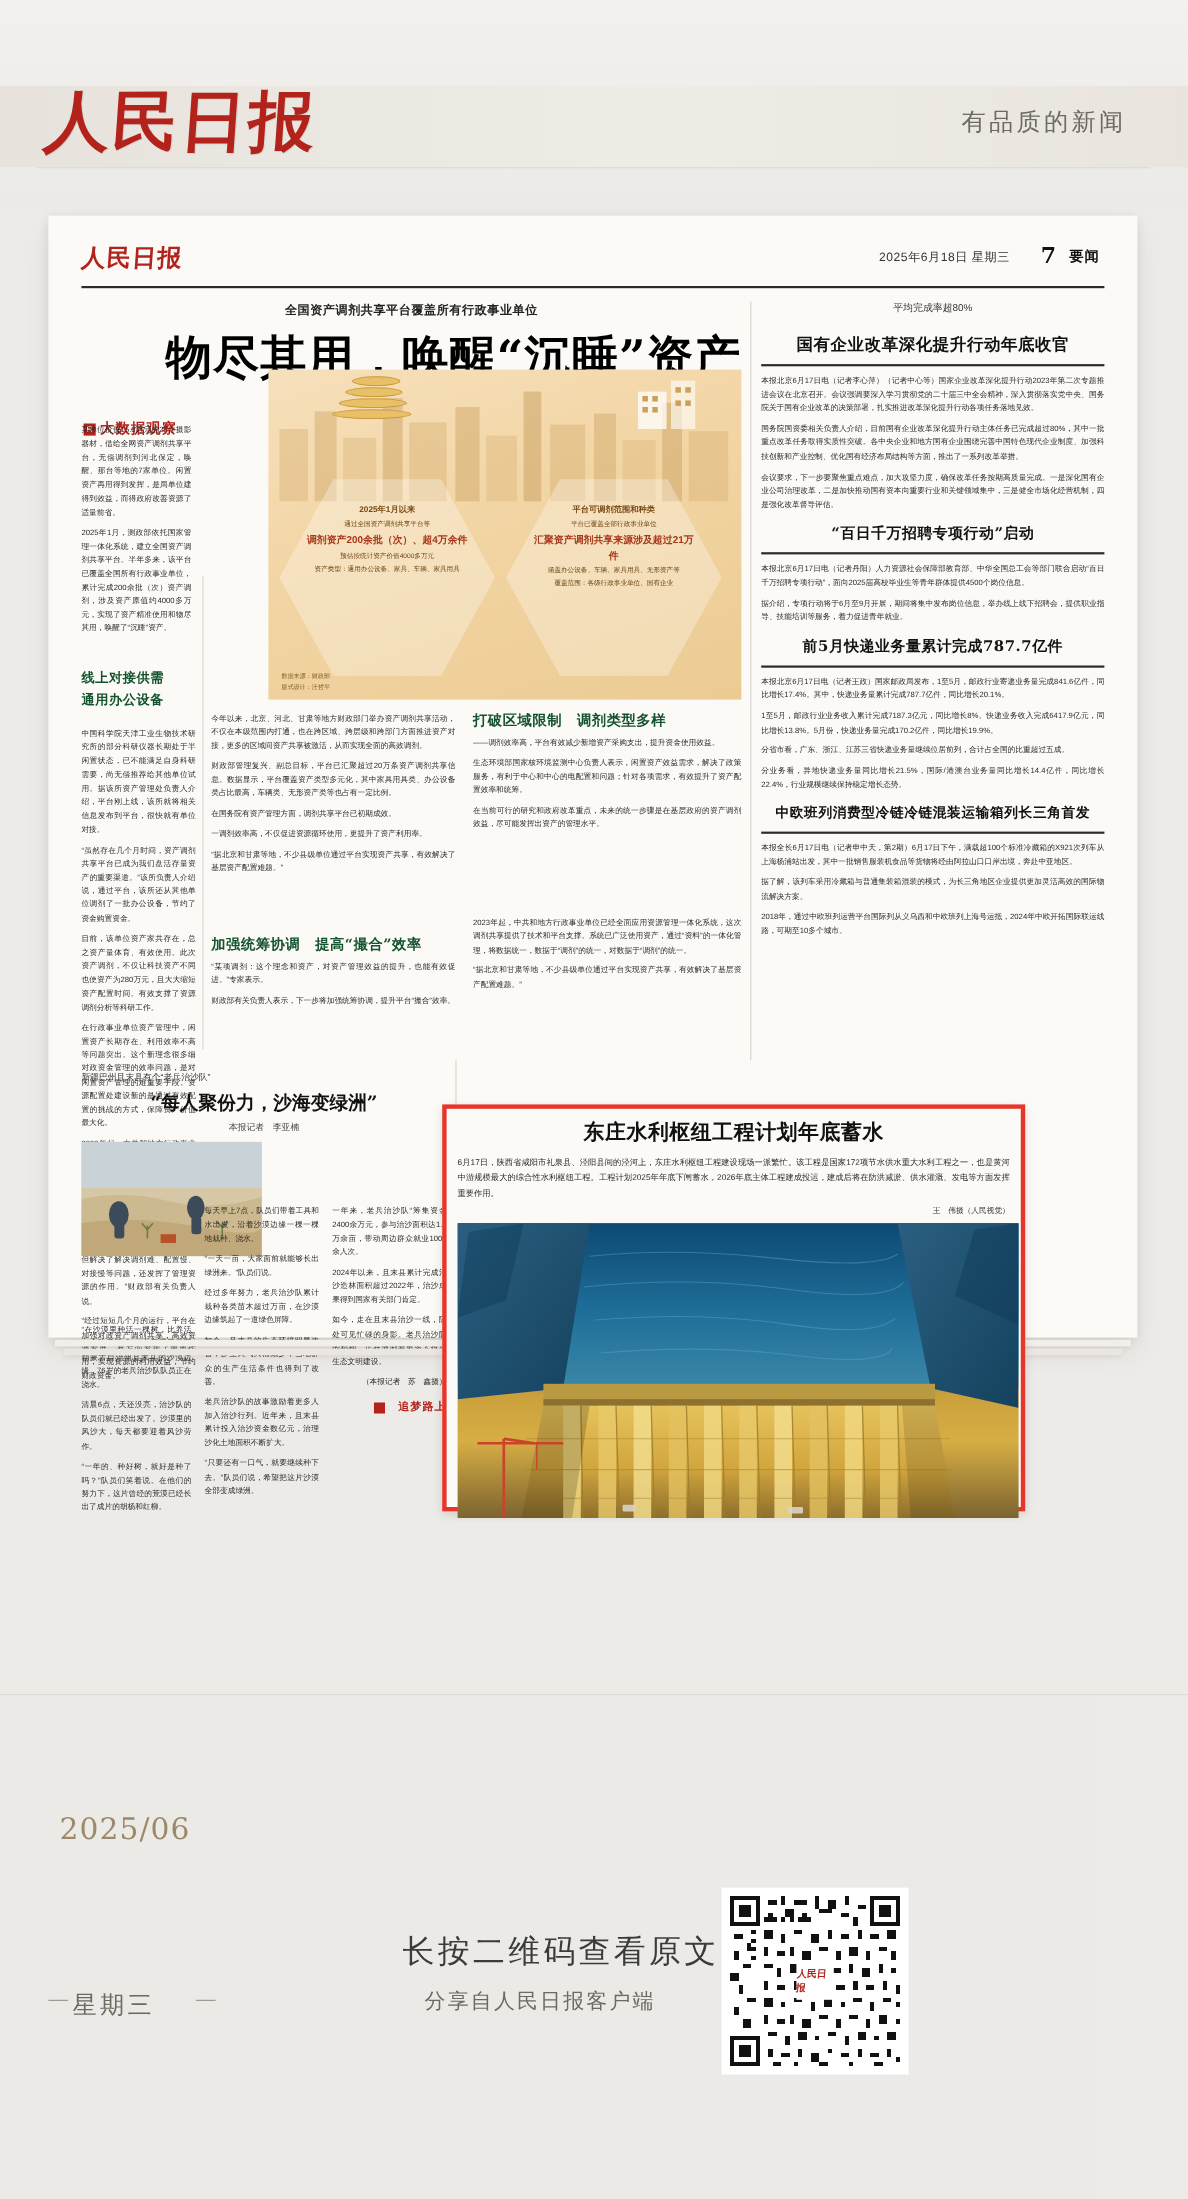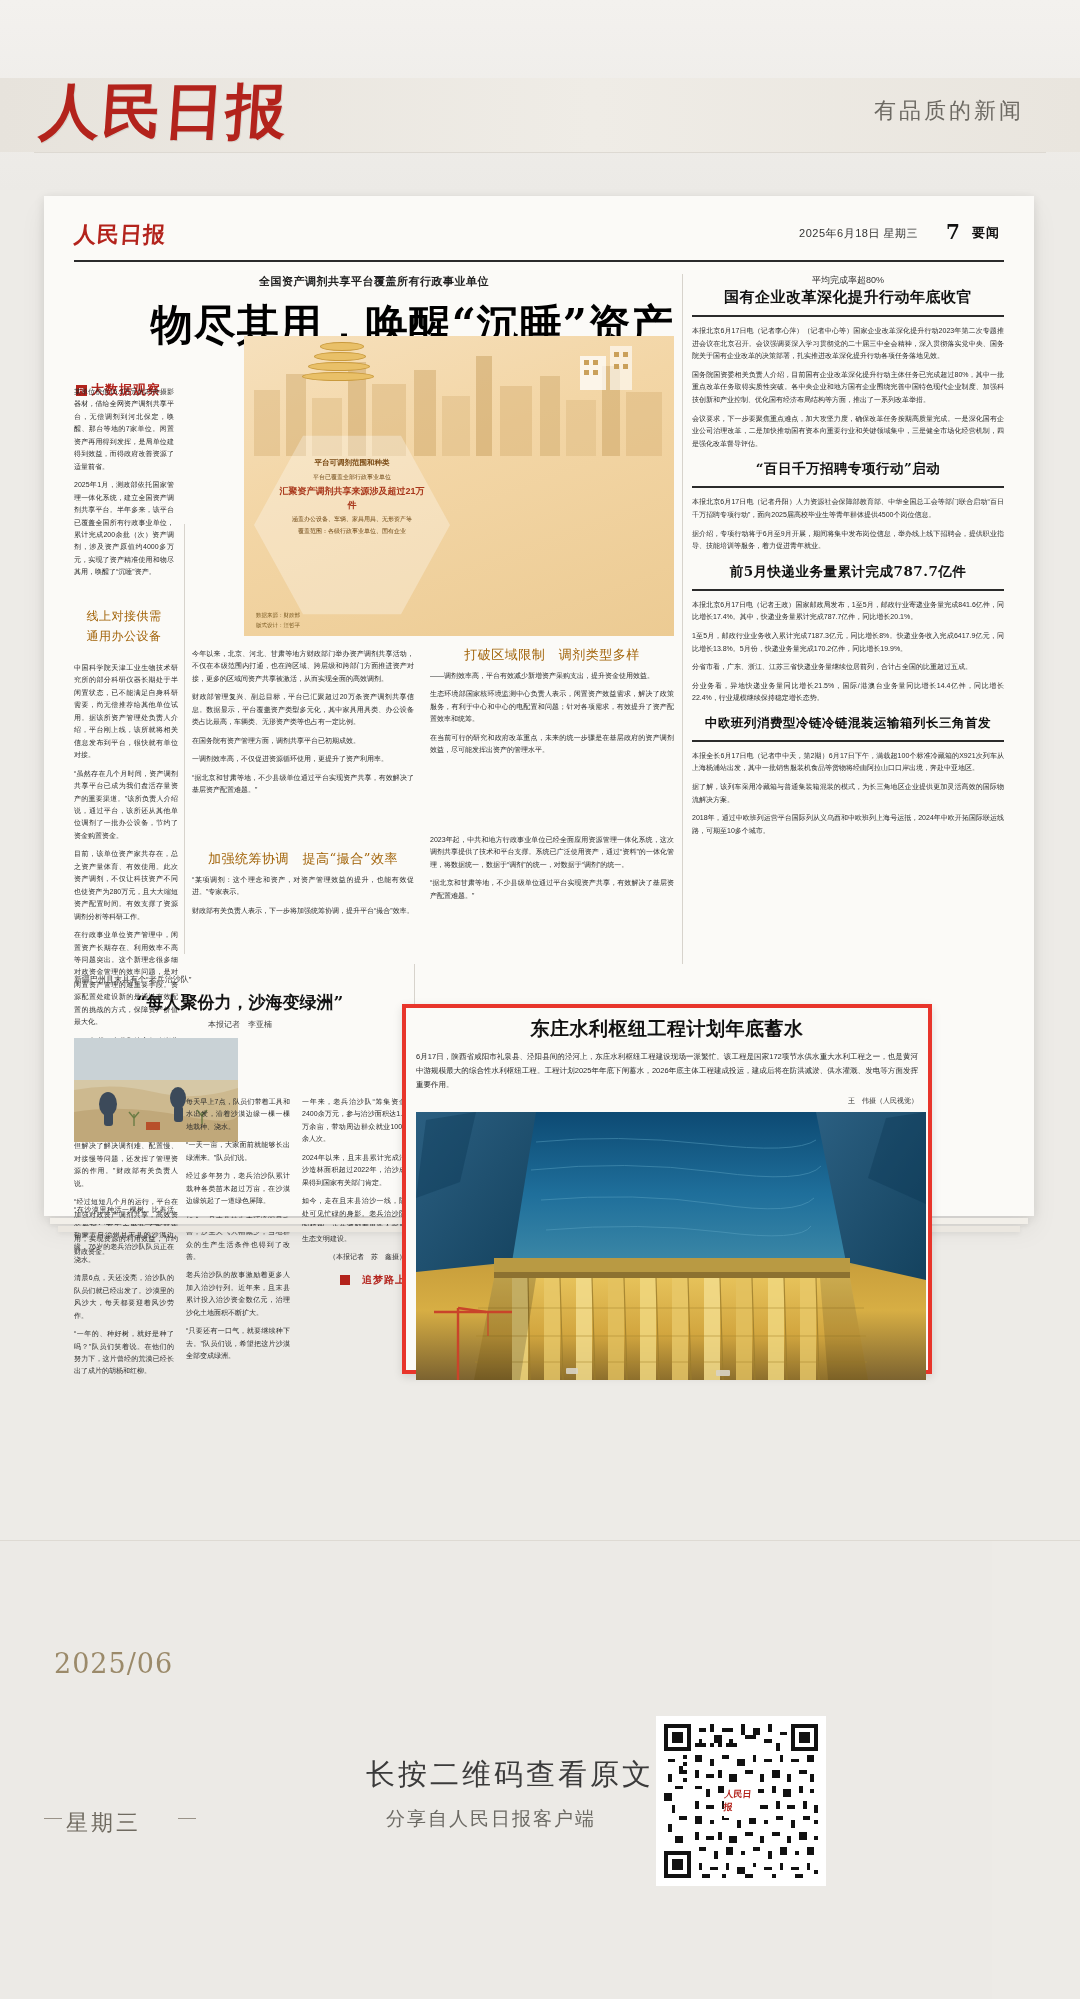--- a/index.html
+++ b/index.html
@@ -85,21 +85,21 @@
   .hex h4 { margin: 0 0 5px 0; font-size: 7.5px; color: #7a4a14; font-weight: bold; text-align: center; }
   .hex p { margin: 0 0 3px 0; font-size: 6px; color: #6b4512; line-height: 1.5; text-align: center; }
   .hex .big { font-size: 9px; font-weight: bold; color: #a8361a; }
   .coins { position: absolute; left: 56px; top: 6px; width: 84px; height: 46px; }
   .coin { position: absolute; width: 44px; height: 9px; border-radius: 50%; background: #e9c068; border: 1px solid #c99a3d; }
   .bldg { position: absolute; right: 26px; top: 6px; width: 70px; height: 48px; }
   .info-foot { position: absolute; left: 12px; bottom: 6px; font-size: 5.5px; color: #7a5a22; line-height: 1.7; }
 
   .lcol { position: absolute; font-size: 7px; line-height: 1.78; color: #2a2a2a; text-align: justify; }
   .lcol p { margin: 0 0 6px 0; }
-  .subhead { font-family: "DejaVu Serif", serif; font-size: 13px; font-weight: normal; color: #a16207; text-align: center; letter-spacing: .5px; margin: 4px 0 7px; }
+  .subhead { font-family: "DejaVu Serif", serif; font-size: 13px; font-weight: bold; color: #14532d; letter-spacing: .5px; margin: 4px 0 7px; }
   .subhead.sm { font-size: 12px; }
 
   
   .rcol { position: absolute; left: 618px; top: 0; width: 312px; }
   .r-kicker { text-align: center; font-size: 9px; color: #333; }
   .r-rule { height: 2px; background: #2b2b2b; margin: 8px 0 8px; }
   .r-body { font-size: 7px; line-height: 1.8; color: #2a2a2a; text-align: justify; }
   .r-body p { margin: 0 0 6px 0; }
   .r-head2 { text-align: center; font-family: "DejaVu Serif", serif; font-size: 15px; font-weight: bold; color: #111; letter-spacing: .5px; }
   .r-head3 { text-align: center; font-family: "DejaVu Serif", serif; font-size: 13.5px; font-weight: bold; color: #111; letter-spacing: .5px; }
@@ -217,20 +217,27 @@
                 <rect x="15" y="28" width="5" height="5"></rect>
               <rect x="36" y="10" width="5" height="5"></rect>
                 <rect x="45" y="10" width="5" height="5"></rect>
               <rect x="36" y="22" width="5" height="5"></rect>
                 <rect x="45" y="22" width="5" height="5"></rect>
             </g>
           </svg>
 
           <div class="hexwrap">
             <div class="hex">
+              <h4>2025年1月以来</h4>
+              <p>通过全国资产调剂共享平台等</p>
+              <p class="big">调剂资产200余批（次）、超4万余件</p>
+              <p>预估按统计资产价值4000多万元</p>
+              <p>资产类型：通用办公设备、家具、车辆、家具用具</p>
+            </div>
+            <div class="hex">
               <h4>平台可调剂范围和种类</h4>
               <p>平台已覆盖全部行政事业单位</p>
               <p class="big">汇聚资产调剂共享来源涉及超过21万件</p>
               <p>涵盖办公设备、车辆、家具用具、无形资产等</p>
               <p>覆盖范围：各级行政事业单位、国有企业</p>
             </div>
           </div>
 
           <div class="info-foot">
             <div>数据来源：财政部</div>
@@ -282,21 +289,21 @@
         </div>
 
         <div class="lcol" style="left:356px; top:560px; width:244px;">
           <p>2023年起，中共和地方行政事业单位已经全面应用资源管理一体化系统，这次调剂共享提供了技术和平台支撑。系统已广泛使用资产，通过“资料”的一体化管理，将数据统一，数据于“调剂”的统一，对数据于“调剂”的统一。</p>
           <p>“据北京和甘肃等地，不少县级单位通过平台实现资产共享，有效解决了基层资产配置难题。”</p>
         </div>
       </div>
 
       <div class="rcol">
         <div class="r-kicker">平均完成率超80%</div>
-        <div class="r-head2" style="margin-top:1px;">国有企业改革深化提升行动年底收官</div>
+        <div class="r-head2" style="margin-top:17px;">国有企业改革深化提升行动年底收官</div>
         <div class="r-rule"></div>
         <div class="r-body">
           <p>本报北京6月17日电（记者李心萍）（记者中心等）国家企业改革深化提升行动2023年第二次专题推进会议在北京召开。会议强调要深入学习贯彻党的二十届三中全会精神，深入贯彻落实党中央、国务院关于国有企业改革的决策部署，扎实推进改革深化提升行动各项任务落地见效。</p>
           <p>国务院国资委相关负责人介绍，目前国有企业改革深化提升行动主体任务已完成超过80%，其中一批重点改革任务取得实质性突破。各中央企业和地方国有企业围绕完善中国特色现代企业制度、加强科技创新和产业控制、优化国有经济布局结构等方面，推出了一系列改革举措。</p>
           <p>会议要求，下一步要聚焦重点难点，加大攻坚力度，确保改革任务按期高质量完成。一是深化国有企业公司治理改革，二是加快推动国有资本向重要行业和关键领域集中，三是健全市场化经营机制，四是强化改革督导评估。</p>
         </div>
 
         <div class="r-head3" style="margin-top:10px;">“百日千万招聘专项行动”启动</div>
         <div class="r-rule"></div>
         <div class="r-body">

